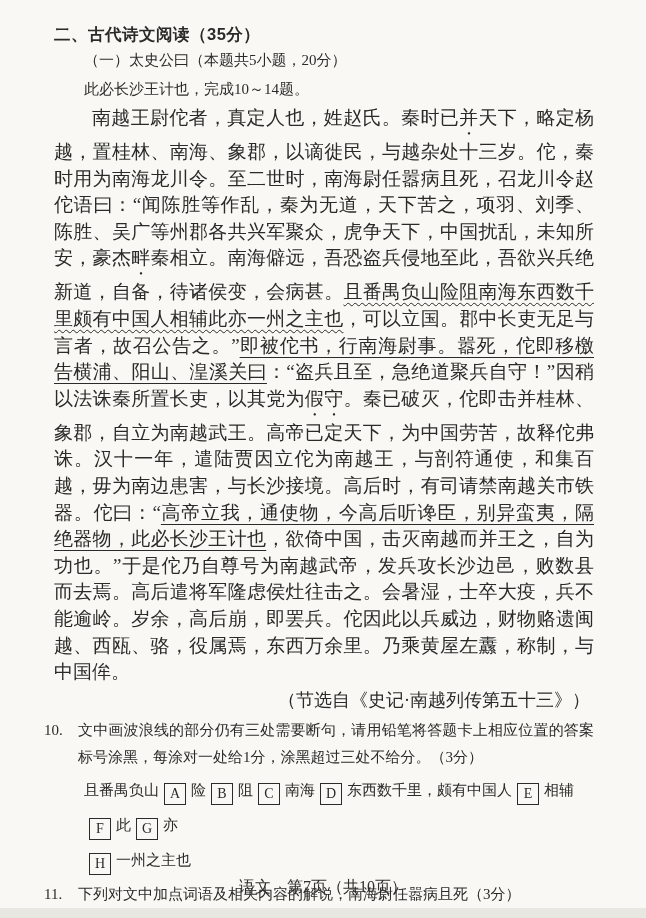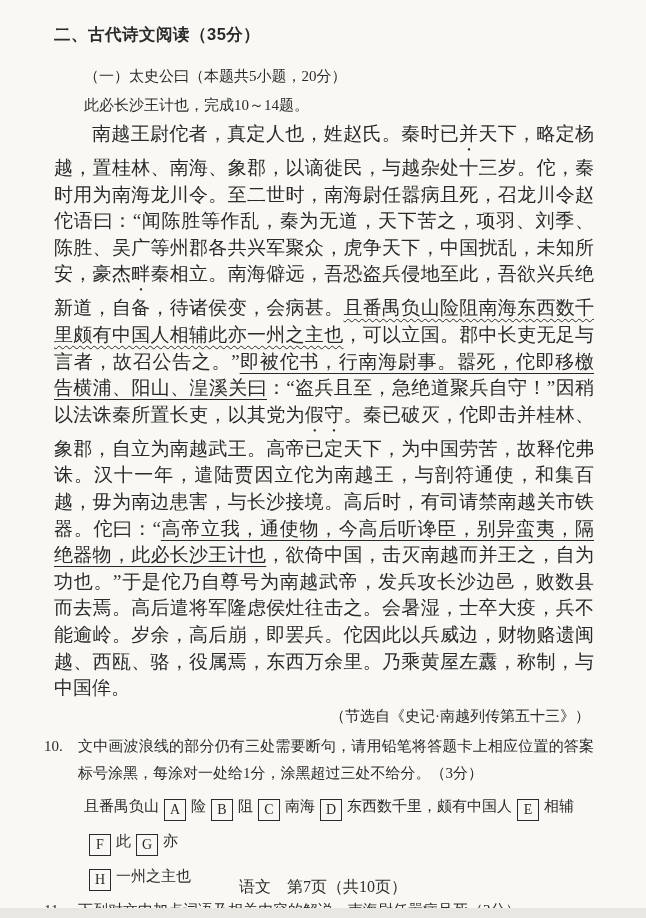--- a/index.html
+++ b/index.html
@@ -13,21 +13,21 @@
   }
   .page {
     box-sizing: border-box;
     padding: 24px 52px 0 54px;
   }
   .section-title {
     font-family: "Liberation Sans", "DejaVu Sans", sans-serif;
     font-weight: 700;
     font-size: 16.5px;
     letter-spacing: 0.5px;
-    margin: 0 0 18px 0;
+    margin: 0 0 2px 0;
   }
   .subsection-title { font-size: 15px; line-height: 25px; margin: 0 0 4px 2em; }
   .instruction     { font-size: 15px; line-height: 25px; margin: 0 0 3px 2em; }
 
   .passage { font-size: 19px; line-height: 26.6px; text-align: justify; }
   .para { margin: 0; text-indent: 2em; }
 
   .run-plain { text-decoration: none; }
   .run-wavy {
     text-decoration: underline;
@@ -42,21 +42,21 @@
   }
   .run-dots {
     -webkit-text-emphasis: filled dot #2a2a28;
     -webkit-text-emphasis-position: under right;
     text-emphasis: filled dot #2a2a28;
     text-emphasis-position: under right;
   }
 
   .attribution {
     text-align: right;
-    font-size: 15px;
+    font-size: 18px;
     line-height: 28px;
     margin: 0 4px 0 0;
   }
 
   .questions { font-size: 15px; line-height: 27px; }
   .q-row { display: flex; margin-left: -10px; margin-top: 3px; }
   .q-num { width: 34px; flex-shrink: 0; }
   .q-text { flex: 1; text-align: justify; }
 
   .seg { margin: 2px 0 0 30px; line-height: 35px; font-size: 15px; }

